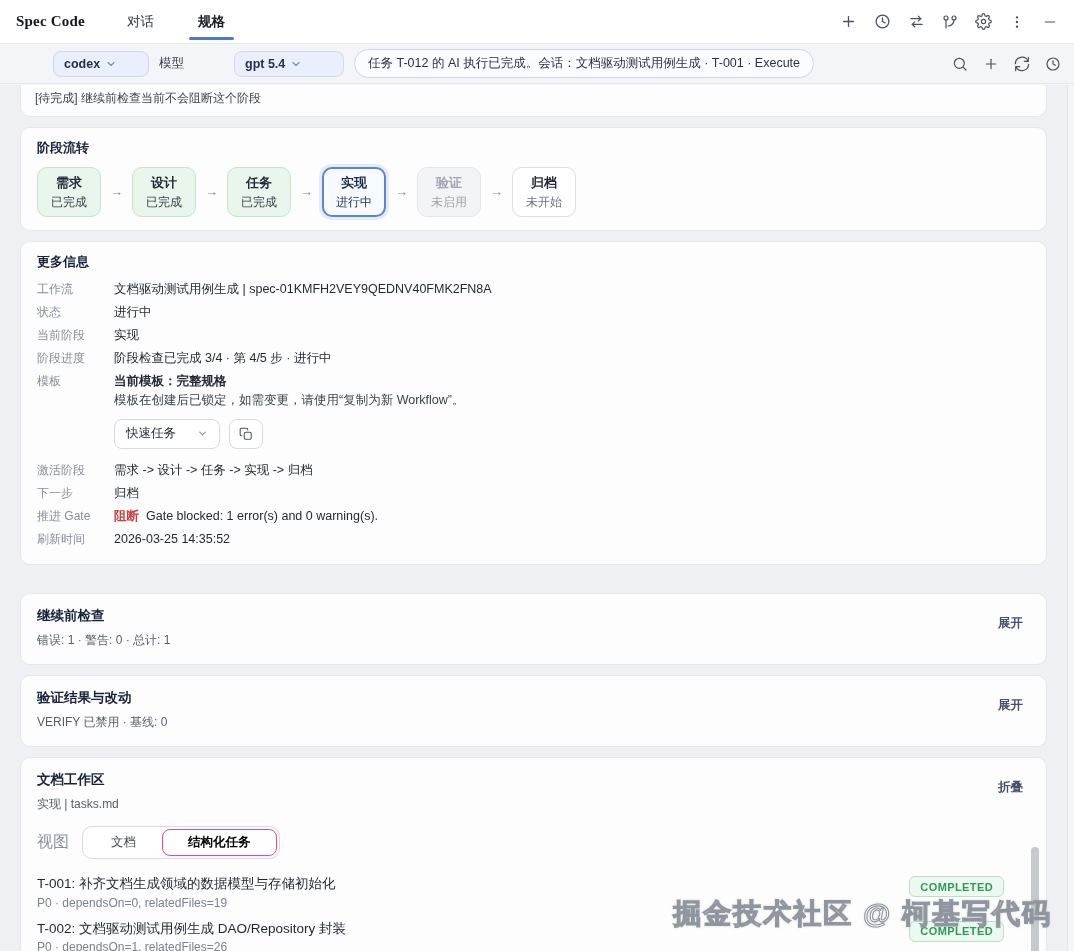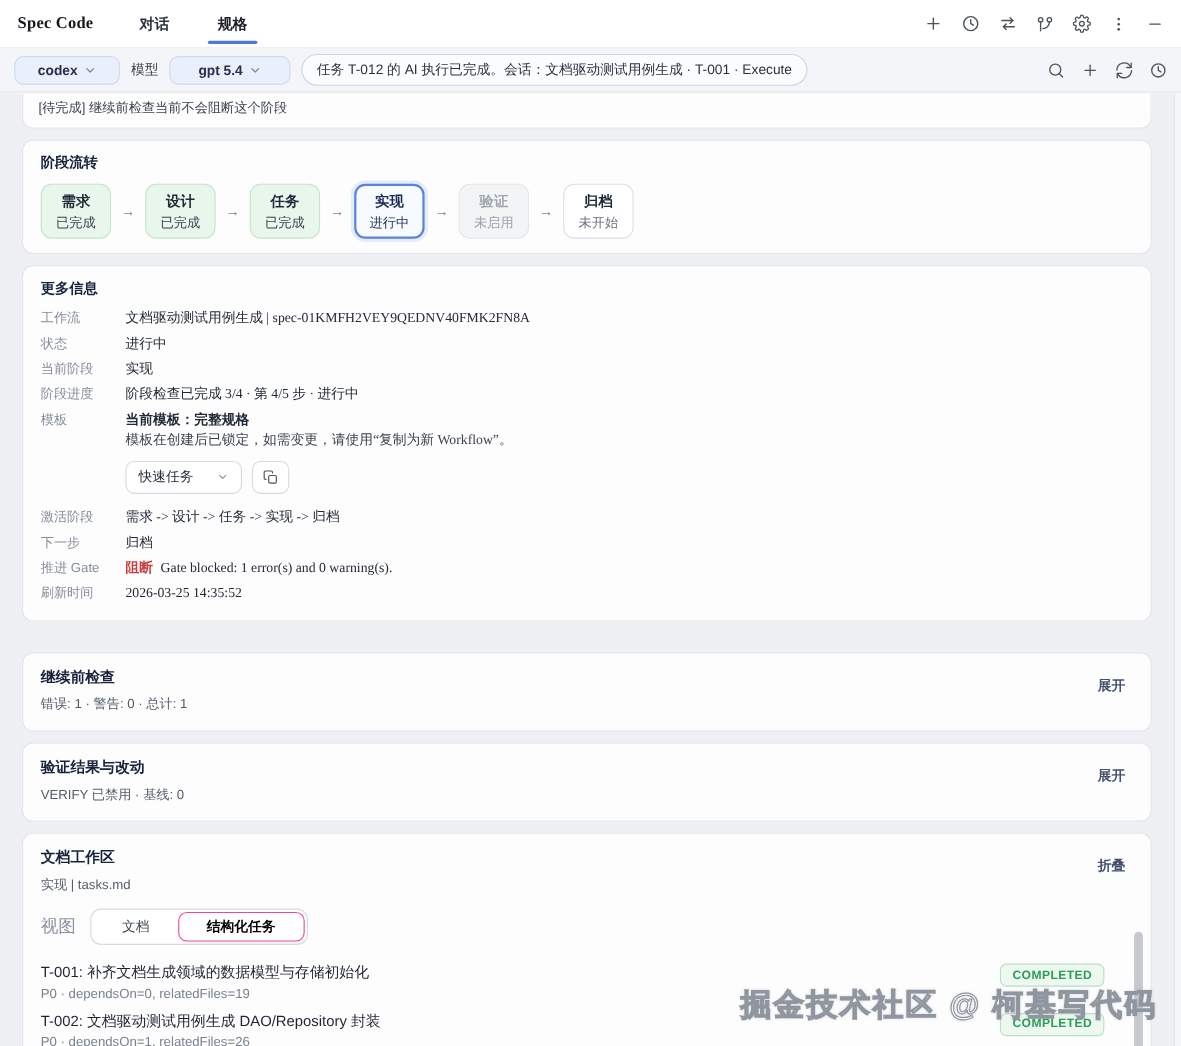--- a/index.html
+++ b/index.html
@@ -11,37 +11,37 @@
   svg { display:block; }
   .ic { color:#4b525c; display:flex; align-items:center; cursor:pointer; }
 
   
   .header {
     height:44px; background:#ffffff; border-bottom:1px solid #e8eaee;
     display:flex; align-items:center; padding:0 16px; position:relative; z-index:5;
   }
   .app-title { font-size:15px; font-weight:bold; color:#15181d; letter-spacing:.2px;font-family:Liberation Serif, serif; }
   .tabs { display:flex; margin-left:42px; gap:44px; height:100%; }
-  .tab { position:relative; display:flex; align-items:center; font-size:13.5px; color:#2c3340; cursor:pointer;font-weight:bold; }
+  .tab { position:relative; display:flex; align-items:center; font-size:13.5px; color:#2c3340; cursor:pointer; }
   .tab.active { font-weight:bold; color:#1a1f28; }
   .tab.active::after {
     content:""; position:absolute; left:-9px; right:-9px; bottom:3px; height:3.5px;
     background:#4a7bd0; border-radius:2px;
   }
   .hdr-icons { margin-left:auto; display:flex; align-items:center; gap:17px; }
 
   
   .toolbar {
     height:40px; background:#f3f5f8; border-bottom:1px solid #e4e7eb;
     display:flex; align-items:center; padding:0 13px; gap:10px; position:relative; z-index:4;
   }
   .select {
-    display:flex; align-items:center; justify-content:center; gap:5px;
+    display:flex; align-items:center; justify-content:flex-start; gap:5px;
     background:#e9f0fb; border:1px solid #ccd9ef; border-radius:8px;
-    padding:5px 10px; font-size:12.5px; font-weight:bold; color:#25304a; cursor:pointer;
+    padding:5px 10px; font-size:12.5px; font-weight:bold; color:#25304a; cursor:pointer;margin-left:40px;
   }
   .select .chev { color:#7d8aa3; }
   .sel-agent { width:96px; }
   .sel-model { width:110px; }
   .tb-label { font-size:12.5px; color:#3a4250; }
   .status-pill {
     border:1px solid #ccd5e6; background:#fbfcff; border-radius:15px;
     padding:5px 13px; font-size:12.5px; color:#2a3140; white-space:nowrap;
   }
   .tb-icons { margin-left:auto; display:flex; align-items:center; gap:15px; }
@@ -78,21 +78,21 @@
   .stage.pending .s { color:#6b7280; }
   .flow-arrow { color:#7e8693; font-size:13px; }
 
   
   .card-info { padding:11px 16px 16px; }
   .info-grid {
     display:grid; grid-template-columns:64px auto; column-gap:13px; row-gap:5.5px;
     margin-top:10px; align-items:start;
   }
   .info-label { font-size:12px; color:#868e9a; line-height:17.5px; }
-  .info-value { font-size:12.5px; color:#232a37; line-height:17.5px;font-family:Liberation Serif, serif; }
+  .info-value { font-size:12.5px; color:#232a37; line-height:17.5px; }
   .tpl-line1 { font-weight:bold; }
   .tpl-line2 { margin-top:2px; color:#3a414d; }
   .tpl-controls { display:flex; align-items:center; gap:9px; margin:9px 0 7px; }
   .select-white {
     display:flex; align-items:center; justify-content:space-between; gap:8px;
     background:#fff; border:1px solid #d5dae2; border-radius:8px;
     padding:5.5px 11px; font-size:12.5px; color:#232a37; width:106px; cursor:pointer;
   }
   .copy-btn {
     width:34px; height:30px; border:1px solid #d5dae2; border-radius:8px; background:#fff;

